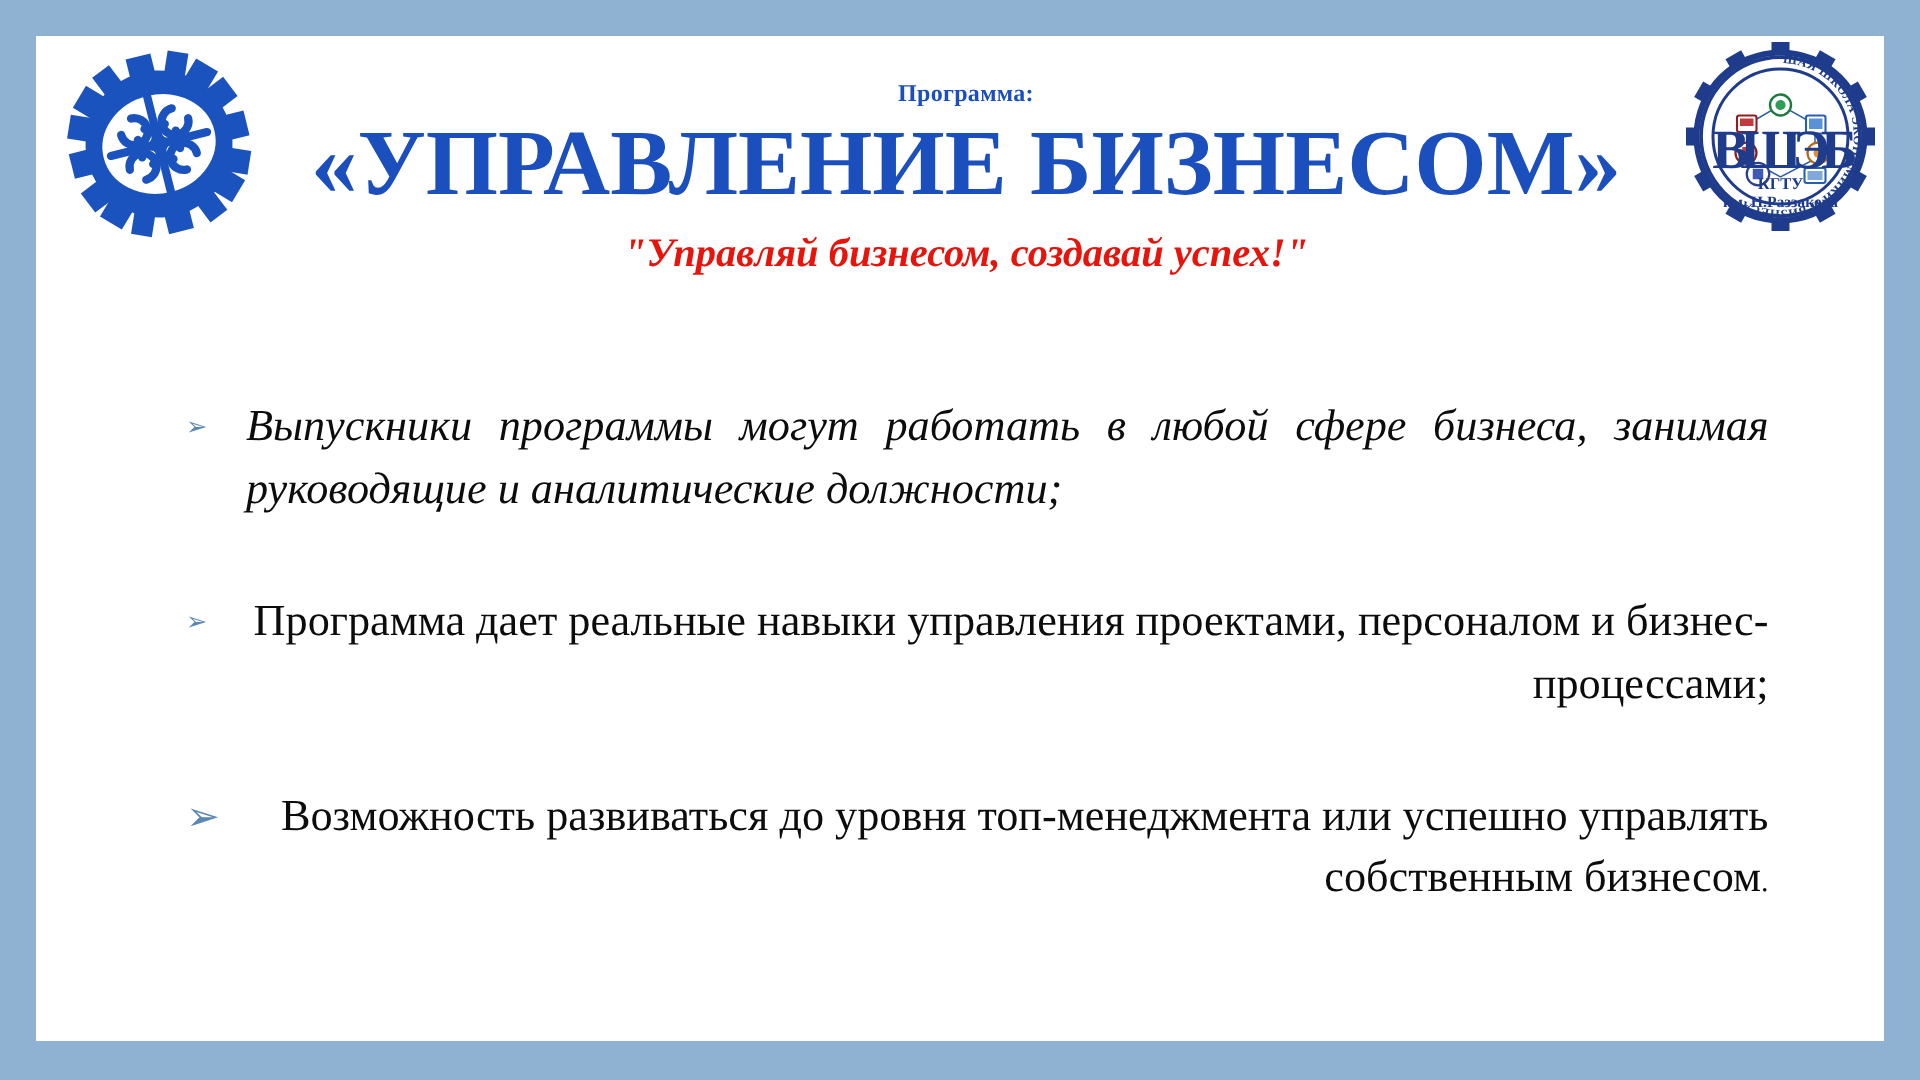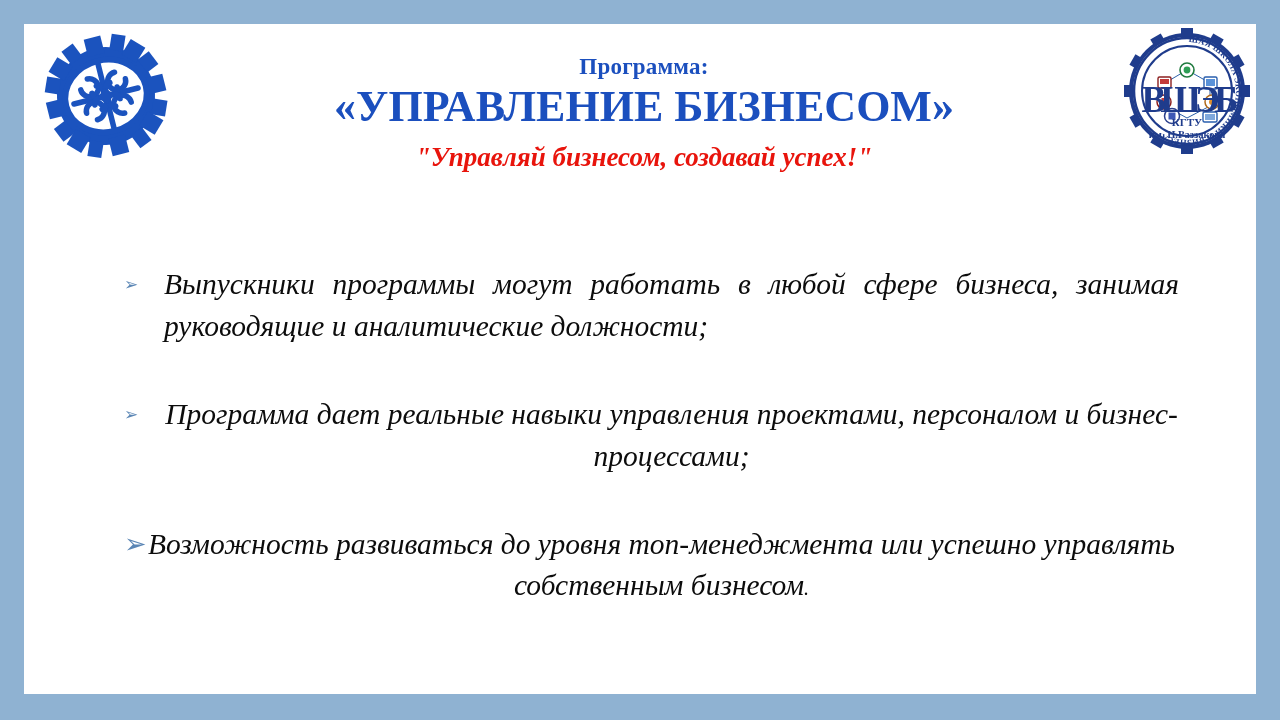--- a/index.html
+++ b/index.html
@@ -51,29 +51,29 @@
 
   
   .header-block {
     position: absolute;
     left: 150px;
     top: 30px;
     width: 940px;
     text-align: center;
   }
   .program-kicker {
-    font-size: 23px;
+    font-size: 16px;
     font-weight: bold;
     color: #1B4FBE;
     letter-spacing: 0.2px;
     line-height: 1.1;
   }
   .program-title {
     margin-top: 6px;
-    font-size: 44px;
+    font-size: 62px;
     font-weight: bold;
     color: #1B4FBE;
     line-height: 1.0;
     white-space: nowrap;
   }
   .program-slogan {
     margin-top: 14px;
     font-size: 27px;
     font-weight: bold;
     font-style: italic;
@@ -121,22 +121,21 @@
     flex: 1 1 auto;
     font-size: 29.5px;
     line-height: 1.42;
   }
   .bullet-text.justified {
     text-align: justify;
     text-align-last: left;
     font-style: italic;
   }
   .bullet-text.plain {
-    text-align: center;
-    font-style: italic;
+    text-align: right;
   }
   .trailing-dot {
     font-size: 20px;
   }
 </style>
 </head>
 <body>
 
 <div class="slide-frame">
   <div class="slide-canvas">

